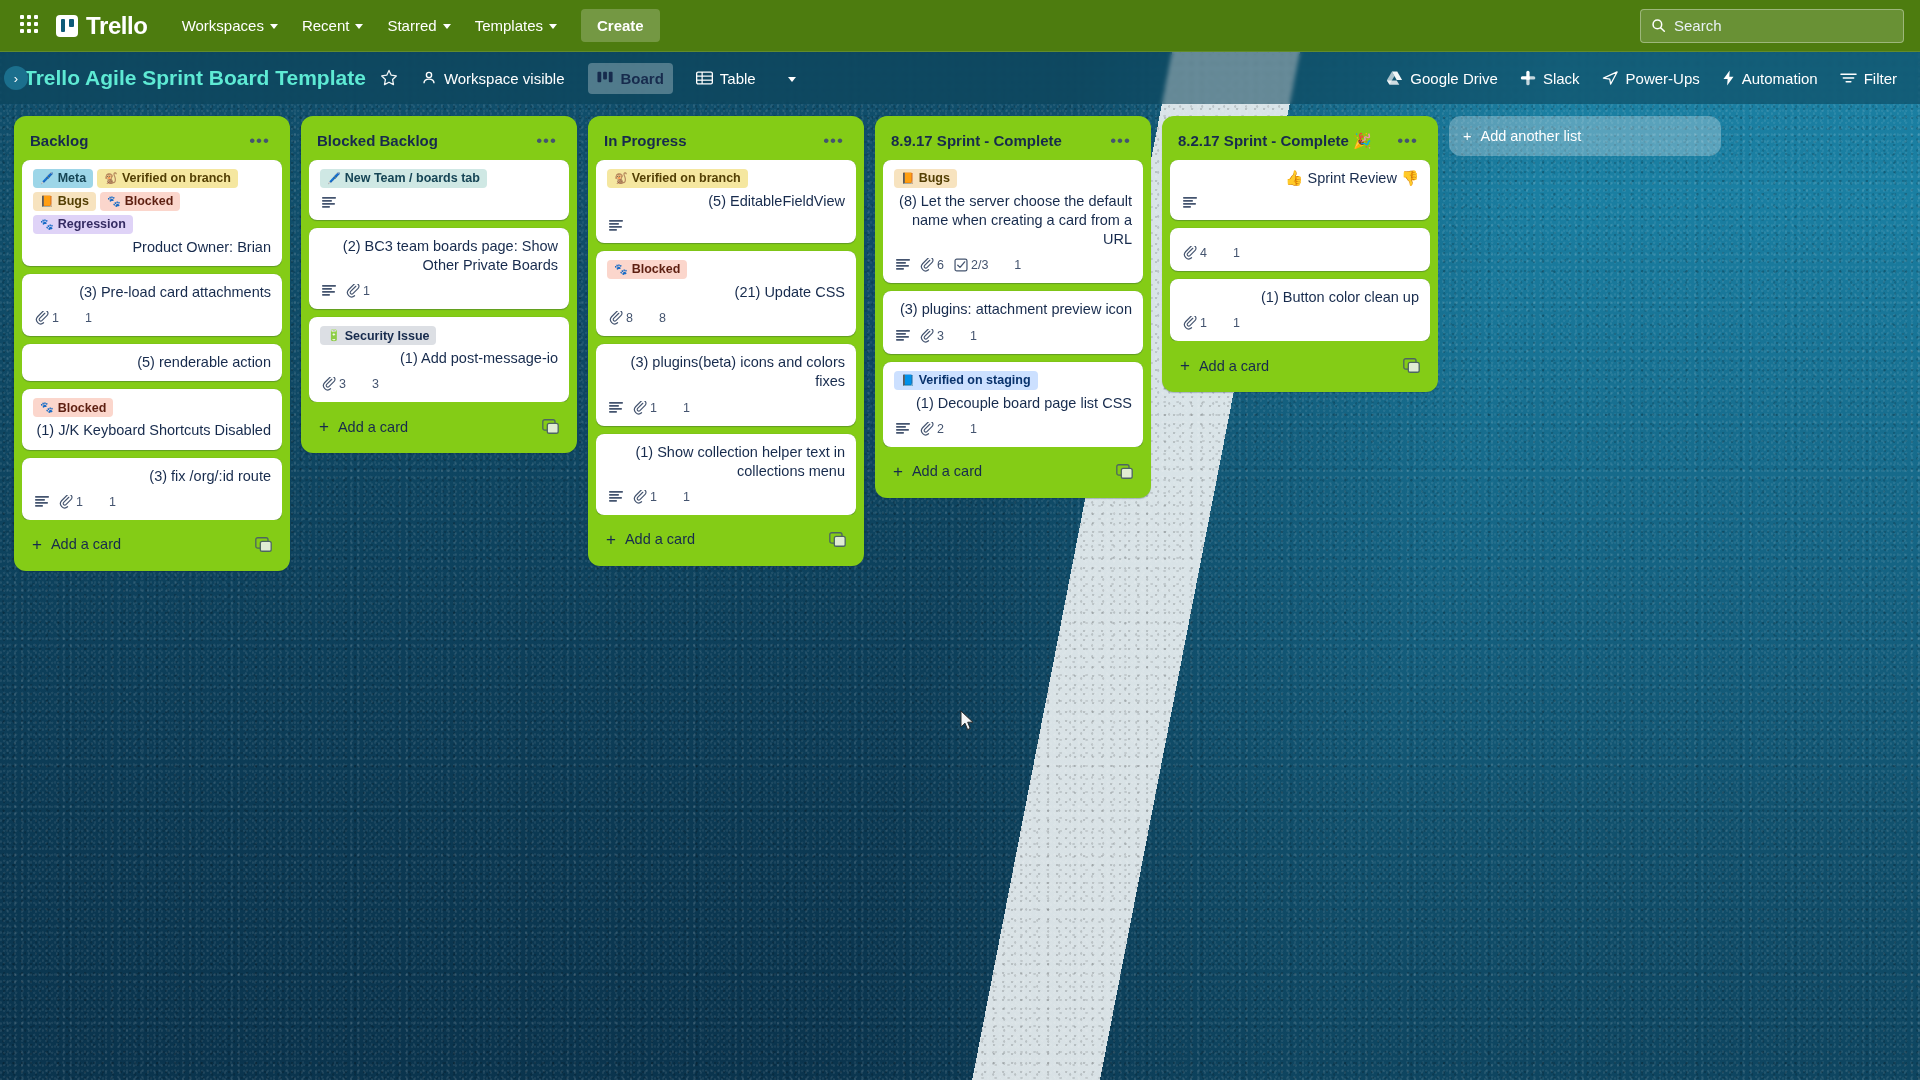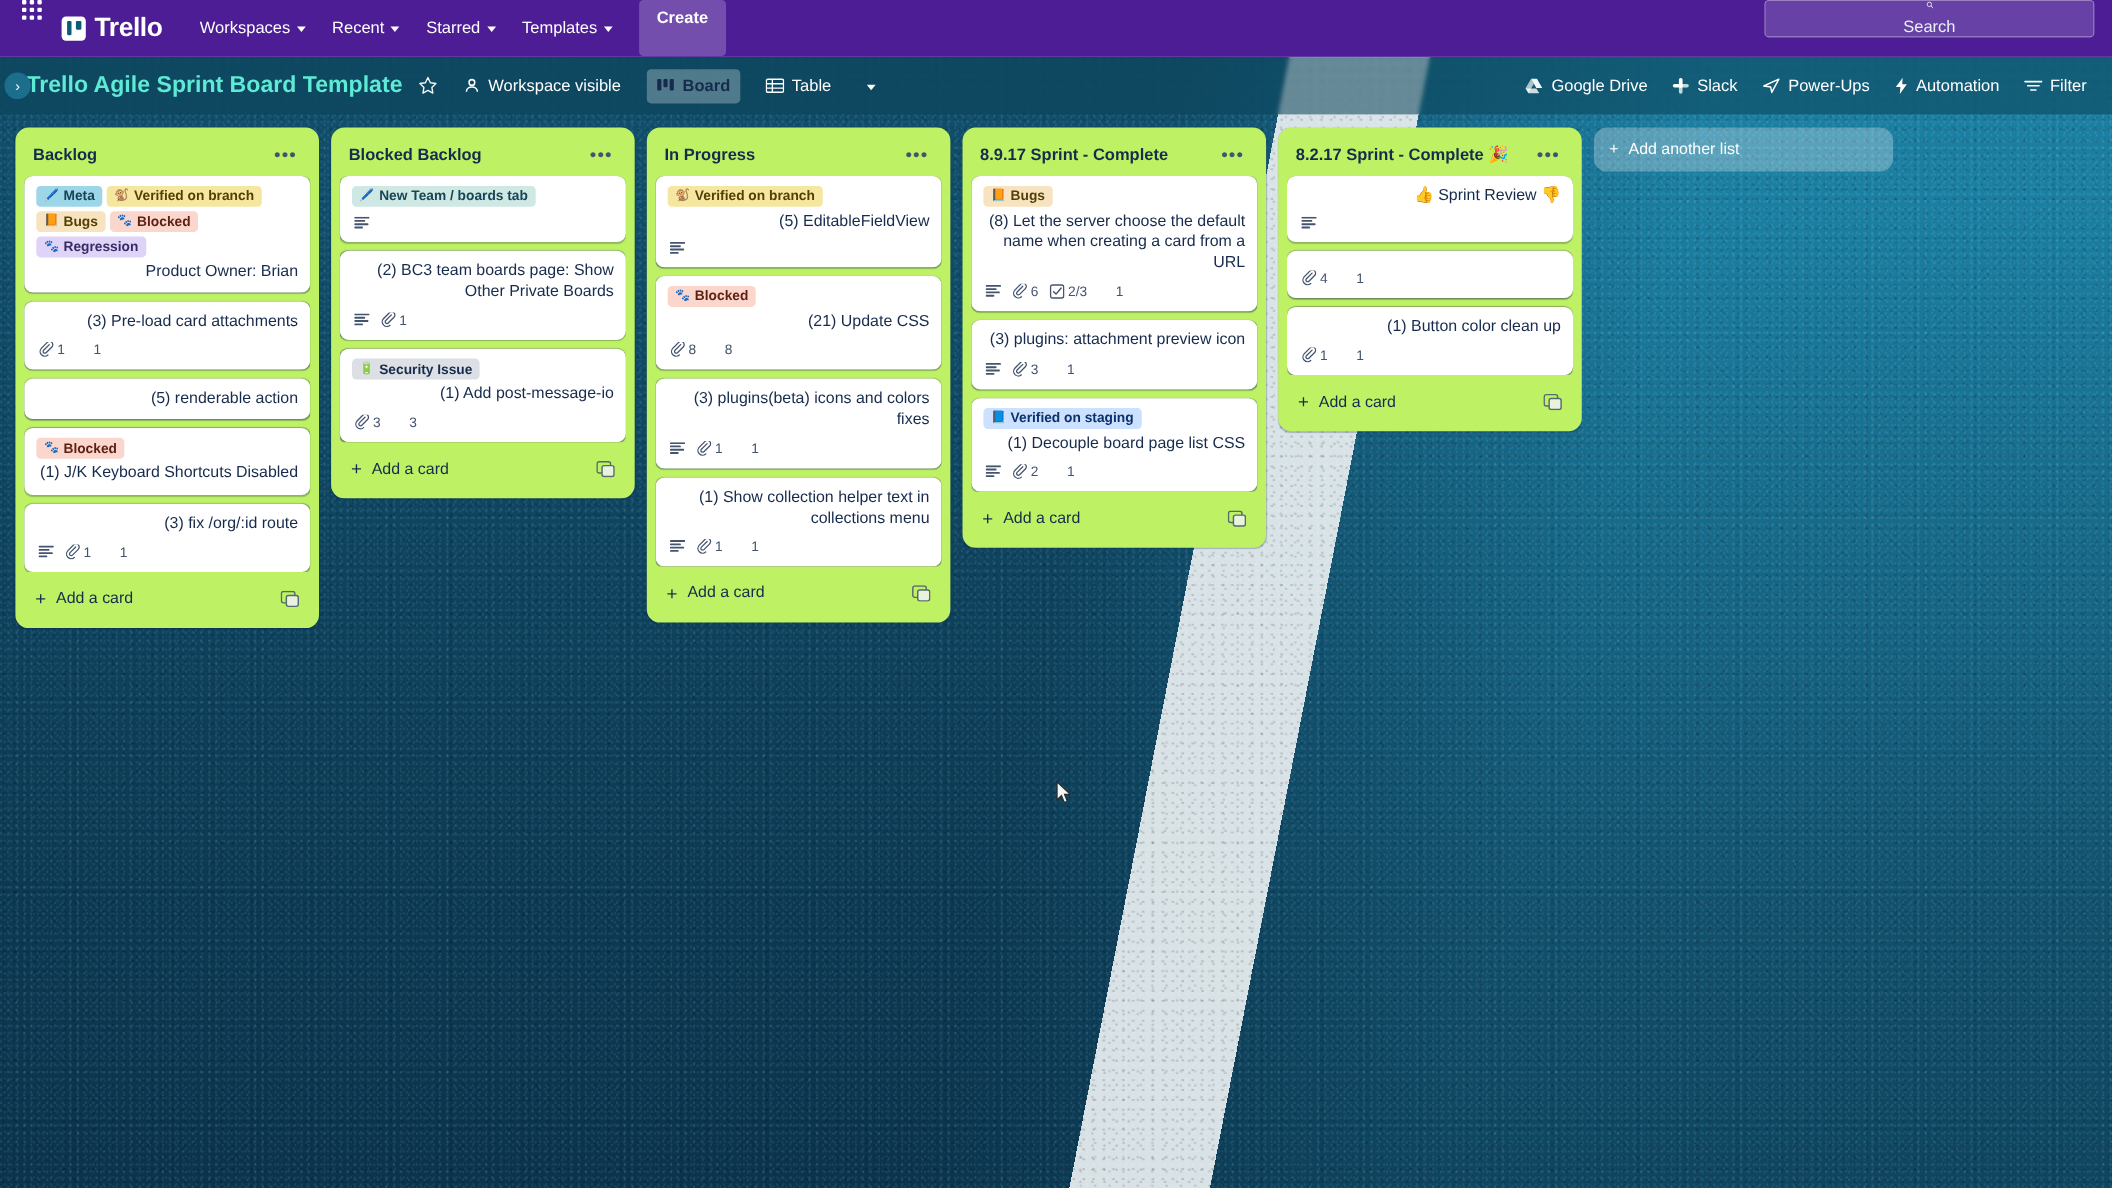--- a/index.html
+++ b/index.html
@@ -32,42 +32,42 @@
       radial-gradient(circle at 29% 68%, rgba(0,0,0,.16)   0 1px, transparent 1.4px),
       radial-gradient(circle at 88% 81%, rgba(255,255,255,.08) 0 1px, transparent 1.4px),
       radial-gradient(circle at 58% 92%, rgba(0,0,0,.14)   0 1px, transparent 1.4px);
     background-size:7px 7px, 9px 9px, 6px 6px, 11px 11px, 8px 8px, 13px 13px;
     opacity:.85;
   }
 
   
   #topnav{
     position:relative; z-index:5;
-    height:52px; background:#4c1d95; border-bottom:1px solid rgba(255,255,255,.12);
-    display:flex; padding:0 16px; gap:4px;
+    height:52px; background:#4d7c0f; border-bottom:1px solid rgba(255,255,255,.12);
+    display:flex; align-items:center; padding:0 16px; gap:4px;
   }
   .apps-grid{ width:22px;height:22px; display:grid; grid-template-columns:repeat(3,4px);
     grid-template-rows:repeat(3,4px); gap:3px; margin-right:10px; margin-left:4px; cursor:pointer;}
   .apps-grid i{ background:#ffffff; border-radius:1px; display:block; width:4px;height:4px;}
   .brand{ display:flex; align-items:center; gap:8px; margin-right:20px; cursor:pointer;}
   .brand .logo{ width:22px;height:22px;border-radius:4px;background:#fff;
     display:flex;align-items:center;justify-content:center;}
   .brand .logo span{ display:block; width:13px;height:13px; position:relative;}
   .brand .logo span:before,.brand .logo span:after{content:"";position:absolute;background:#0d5a78;border-radius:1px;width:4.5px;}
   .brand .logo span:before{left:0;top:0;height:13px;}
   .brand .logo span:after{right:0;top:0;height:8px;}
   .brand .wordmark{ color:#fff;font-size:24px;font-weight:700;letter-spacing:-.4px;}
   .navbtn{ color:#fff; font-size:15px; padding:7px 10px; border-radius:4px;
     display:flex;align-items:center;gap:6px;cursor:pointer; white-space:nowrap;}
   .caret{ width:0;height:0;border-left:4.5px solid transparent;border-right:4.5px solid transparent;
     border-top:5.5px solid #fff; margin-top:2px;}
   .createbtn{ background:rgba(255,255,255,.22); color:#fff; font-size:15px; font-weight:600;
     padding:8px 16px; border-radius:4px; margin-left:10px; cursor:pointer;}
   #search-box{ margin-left:auto; background:rgba(255,255,255,.16); border:1px solid rgba(255,255,255,.35);
-    border-radius:4px; height:34px; width:300px; display:flex;align-items:center; gap:8px; padding:0 10px;flex-direction:column;}
+    border-radius:4px; height:34px; width:264px; display:flex;align-items:center; gap:8px; padding:0 10px;}
   #search-box .ph{ color:#e9f1f5; font-size:15px;}
 
   
   #boardheader{
     position:relative; z-index:4; height:52px;
     background:rgba(9,66,88,.55);
     display:flex; align-items:center; padding:0 14px; gap:14px;
     backdrop-filter:blur(2px);
   }
   .sidebar-toggle{ width:24px;height:24px;border-radius:50%;background:#1b6f8d;color:#fff;
@@ -77,21 +77,21 @@
   .hdr-icon{ color:#fff; opacity:.95; cursor:pointer; display:flex;align-items:center;}
   .hdr-item{ color:#fff;font-size:15px;display:flex;align-items:center;gap:7px;
     padding:7px 9px;border-radius:4px;cursor:pointer; white-space:nowrap;}
   .hdr-item.active{background:rgba(255,255,255,.28);font-weight:600;}
   .hdr-right{ margin-left:auto; display:flex; align-items:center; gap:4px;}
 
   
   #lists-row{ position:relative; z-index:3; display:flex; align-items:flex-start;
      gap:11px; padding:12px 14px; }
   .list{
-    width:276px; flex:0 0 276px; background:#bef264; border-radius:12px;
+    width:276px; flex:0 0 276px; background:#84cc16; border-radius:12px;
     padding:8px 8px 8px; box-shadow:0 1px 1px rgba(9,30,66,.25);
     display:flex; flex-direction:column; max-height:960px;
   }
   .list-header{ display:flex;align-items:center; padding:8px 8px 10px 8px;}
   .list-title{ font-size:15px;font-weight:700;color:#172b4d;flex:1; line-height:1.2;}
   .list-dots{ color:#44546f; font-size:17px; letter-spacing:1px; cursor:pointer; padding:0 4px; line-height:.6;}
   .cards{ display:flex;flex-direction:column; gap:8px; overflow:hidden;}
   .card{
     background:#ffffff; border-radius:8px; padding:9px 11px 9px;
     box-shadow:0 1px 1px rgba(9,30,66,.25),0 0 1px rgba(9,30,66,.31);

